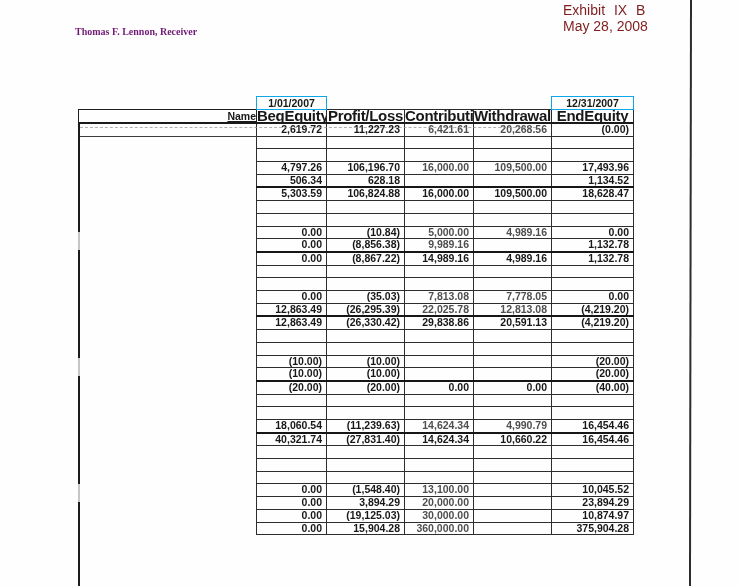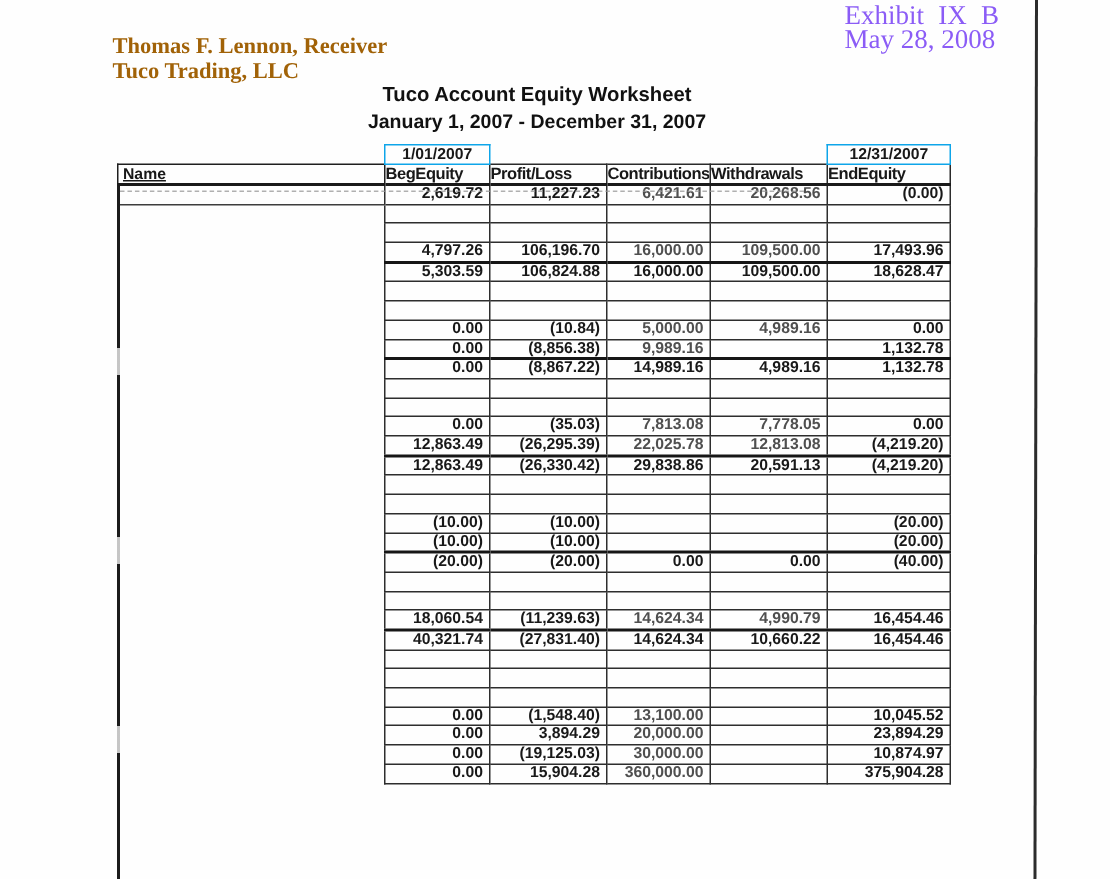--- a/index.html
+++ b/index.html
@@ -1,44 +1,44 @@
 <!DOCTYPE html>
 <html><head>
 <meta charset="utf-8">
 <style>
   html,body{margin:0;padding:0;background:#e8e8e8;}
   .page{
     position:relative; width:740px; height:586px; overflow:hidden;
     background:#fefefe; font-family:"Liberation Sans",sans-serif; color:#161616;
   }
   
-  .stamp{ position:absolute; left:563px; top:3px; font-family:Liberation Serif, serif;
-    font-size:18px; line-height:15.5px; color:#8b5cf6; white-space:nowrap;}
+  .stamp{ position:absolute; left:563px; top:3px; font-family:Liberation Sans, sans-serif;
+    font-size:14px; line-height:15.5px; color:#7f1d1d; white-space:nowrap;}
   .stamp .l1{word-spacing:5px;}
   
   .receiver{ position:absolute; left:75px; top:23px; font-family:"Liberation Serif",serif;
-    font-weight:bold; font-size:15px; line-height:17px; color:#a16207; white-space:nowrap;}
+    font-weight:bold; font-size:10px; line-height:17px; color:#701a75; white-space:nowrap;}
   
   .titleblock{ position:absolute; left:78px; top:54px; width:560px; text-align:center;}
   .titleblock .t1{ font-weight:bold; font-size:13.5px; line-height:18px; color:#111;}
   .titleblock .t2{ font-weight:bold; font-size:13px; line-height:18px; color:#111;}
   
   .tablewrap{ position:absolute; left:78px; top:96px; }
   table{ border-collapse:collapse; table-layout:fixed; width:555px;}
   td{ height:11.7px; line-height:11.7px; padding:0 4px 0 0; font-size:10.5px; font-weight:700;
       color:#181818; text-align:right; white-space:nowrap; overflow:hidden; }
   td.num{ border:1px solid #2d2d2d; }
   td.nb{ border:none; }
   
   tr.daterow td{ height:12px; line-height:12px;}
   td.datebox{ border:1px solid #0ea5e9; text-align:center; padding:0; font-size:10.5px;}
   
   tr.headrow td{ height:12px; line-height:12px; border:1px solid #2a2a2a;
-      border-bottom:2px solid #1a1a1a; text-align:left; padding:0; font-size:11px; letter-spacing:-0.3px;}
-  tr.headrow td.name-head{ text-align:left; padding-left:3px; border:1.5px solid #1f1f1f;
+      border-bottom:2px solid #1a1a1a; text-align:center; padding:0; font-size:15px; letter-spacing:-0.3px;}
+  tr.headrow td.name-head{ text-align:right; padding-left:3px; border:1.5px solid #1f1f1f;
       border-bottom:2px solid #1a1a1a; font-size:10.5px; letter-spacing:0;text-decoration:underline;}
   
   td.name-cell{ border:none; }
   td.name-cell.row1{ border-bottom:1px solid #3d3d3d; }
   tr.r-total td.num{ border-top:2px solid #161616; }
   tr.r-data td.c2, tr.r-data td.c3, tr.r-partial td.c2, tr.r-partial td.c3{ color:#4f4f4f; }
   
   .left-line{ position:absolute; left:78px; top:124px; width:1.5px; height:462px;
     background:repeating-linear-gradient(180deg,#1c1c1c 0 108px, rgba(28,28,28,0.25) 108px 126px);}
   .ghost-line{ position:absolute; left:80px; top:127px; width:456px; height:0;
@@ -51,27 +51,22 @@
 
 <div class="page">
 
   <div class="stamp">
     <div class="l1">Exhibit IX B</div>
     <div class="l2">May 28, 2008</div>
   </div>
 
   <div class="receiver">
     <div>Thomas F. Lennon, Receiver</div>
-    <div>Tuco Trading, LLC</div>
   </div>
 
-  <div class="titleblock">
-    <div class="t1">Tuco Account Equity Worksheet</div>
-    <div class="t2">January 1, 2007 - December 31, 2007</div>
-  </div>
 
   <div class="tablewrap">
     <table>
       <colgroup>
         <col style="width:178px">
           <col style="width:70px">
           <col style="width:78px">
         <col style="width:69px">
           <col style="width:78px">
           <col style="width:82px">
@@ -116,20 +111,28 @@
             <td class="num c4"></td>
           </tr>
           <tr class="r-data">
             <td class="name-cell"></td>
             <td class="num c0">4,797.26</td>
             <td class="num c1">106,196.70</td>
             <td class="num c2">16,000.00</td>
             <td class="num c3">109,500.00</td>
             <td class="num c4">17,493.96</td>
           </tr>
+          <tr class="r-data">
+            <td class="name-cell"></td>
+            <td class="num c0">506.34</td>
+            <td class="num c1">628.18</td>
+            <td class="num c2"></td>
+            <td class="num c3"></td>
+            <td class="num c4">1,134.52</td>
+          </tr>
           <tr class="r-total">
             <td class="name-cell"></td>
             <td class="num c0">5,303.59</td>
             <td class="num c1">106,824.88</td>
             <td class="num c2">16,000.00</td>
             <td class="num c3">109,500.00</td>
             <td class="num c4">18,628.47</td>
           </tr>
           <tr class="r-empty">
             <td class="name-cell"></td>

